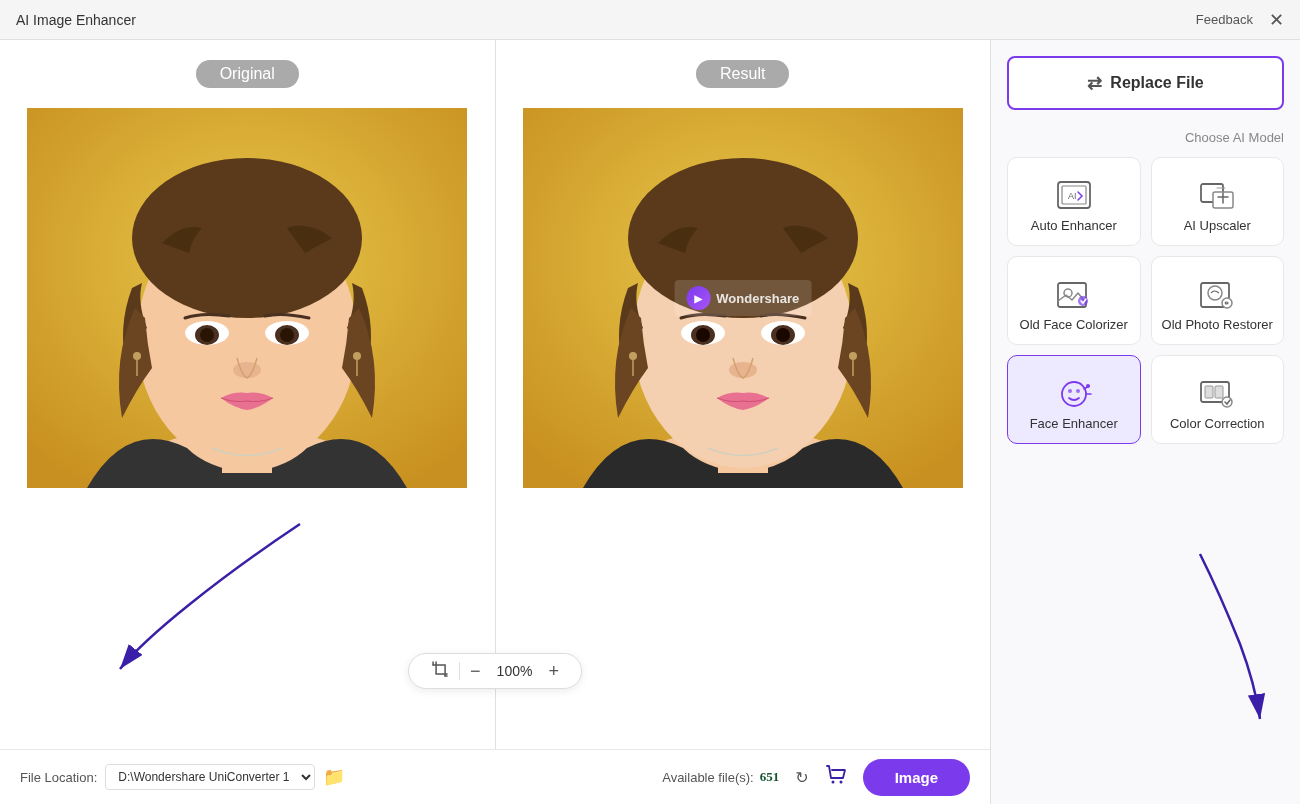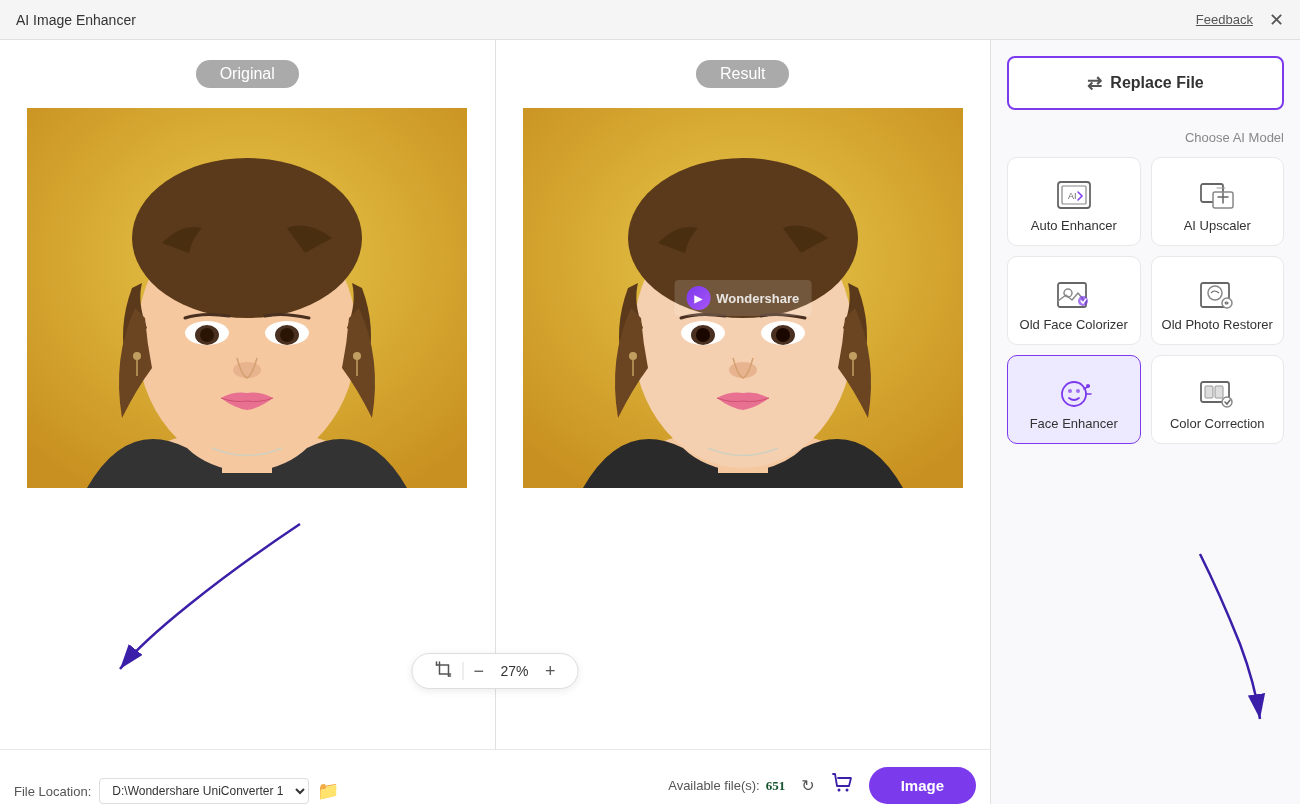--- a/index.html
+++ b/index.html
@@ -31,21 +31,20 @@
       font-weight: 500;
     }
     .title-bar-right {
       display: flex;
       align-items: center;
       gap: 16px;
     }
     .feedback-link {
       font-size: 13px;
       color: #555;
-      text-decoration: underline;
       cursor: pointer;
       margin-left: 40px;
     }
     .close-btn {
       font-size: 18px;
       color: #555;
       cursor: pointer;
       background: none;
       border: none;
       line-height: 1;
@@ -182,23 +181,23 @@
       padding: 0 8px;
       font-size: 16px;
     }
 
     
     .bottom-bar {
       height: 55px;
       background: #fff;
       border-top: 1px solid #e8e8e8;
       display: flex;
-      align-items: flex-end;
+      align-items: center;
       justify-content: space-between;
-      padding: 0 14px;
+      padding: 0 20px;
     }
     .file-location {
       display: flex;
       align-items: center;
       gap: 8px;
       font-size: 13px;
       color: #333;
     }
     .file-location-label {
       color: #555;
@@ -468,21 +467,21 @@
         <button class="crop-btn">
           <svg width="18" height="18" viewBox="0 0 18 18" fill="none" xmlns="http://www.w3.org/2000/svg">
             <path d="M2 5L14 5L14 16" stroke="#555" stroke-width="1.5" stroke-linecap="round"></path>
             <path d="M2 5L2 2" stroke="#555" stroke-width="1.5" stroke-linecap="round"></path>
             <path d="M5 2L5 14L16 14" stroke="#555" stroke-width="1.5" stroke-linecap="round"></path>
             <path d="M14 16L16 16" stroke="#555" stroke-width="1.5" stroke-linecap="round"></path>
           </svg>
         </button>
         <div class="zoom-separator"></div>
         <button class="zoom-btn">−</button>
-        <span class="zoom-value">27%</span>
+        <span class="zoom-value">100%</span>
         <button class="zoom-btn">+</button>
       </div>
     </div>
 
     <svg style="position:absolute; bottom:120px; left:40px; pointer-events:none;" width="280" height="180">
       <defs>
         <marker id="arrowhead-left" markerWidth="10" markerHeight="7" refX="10" refY="3.5" orient="auto">
           <polygon points="0 0, 10 3.5, 0 7" fill="#3b1fa8"></polygon>
         </marker>
       </defs>

